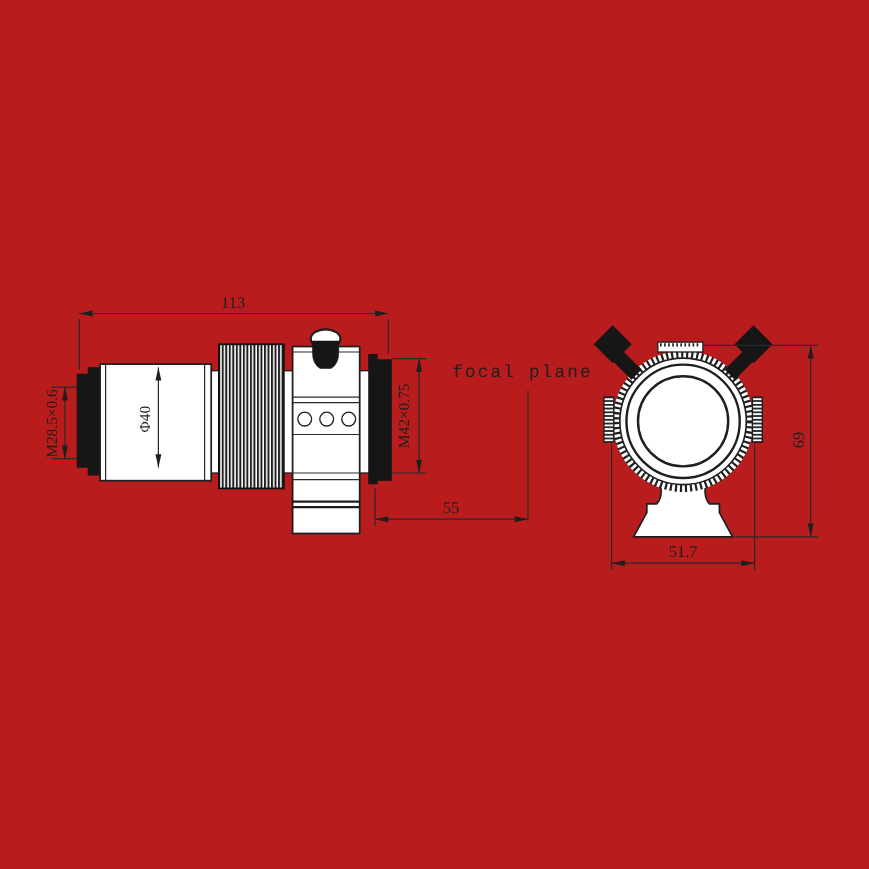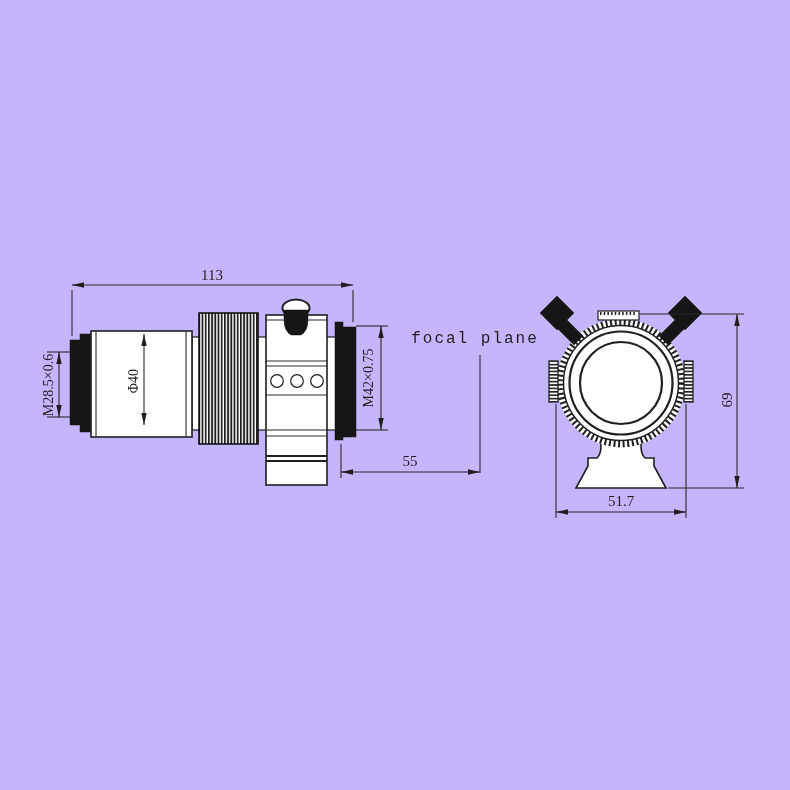--- a/index.html
+++ b/index.html
@@ -1,17 +1,17 @@
 <!DOCTYPE html>
 <html><head>
 <meta charset="utf-8">
 <style>
   html,body{margin:0;padding:0;background:#ffffff;}
   .canvas{
-    width:790px;height:790px;position:relative;background:#c4b5fd;
+    width:790px;height:790px;position:relative;background:#b91c1c;
     font-family:"Liberation Serif", serif;
   }
   svg{display:block;}
   text{fill:#1f1f1f;}
   .dim-label{
     font-family:"Liberation Serif", serif;
     font-size:15px;
   }
   .thread-label{
     font-family:"Liberation Serif", serif;

